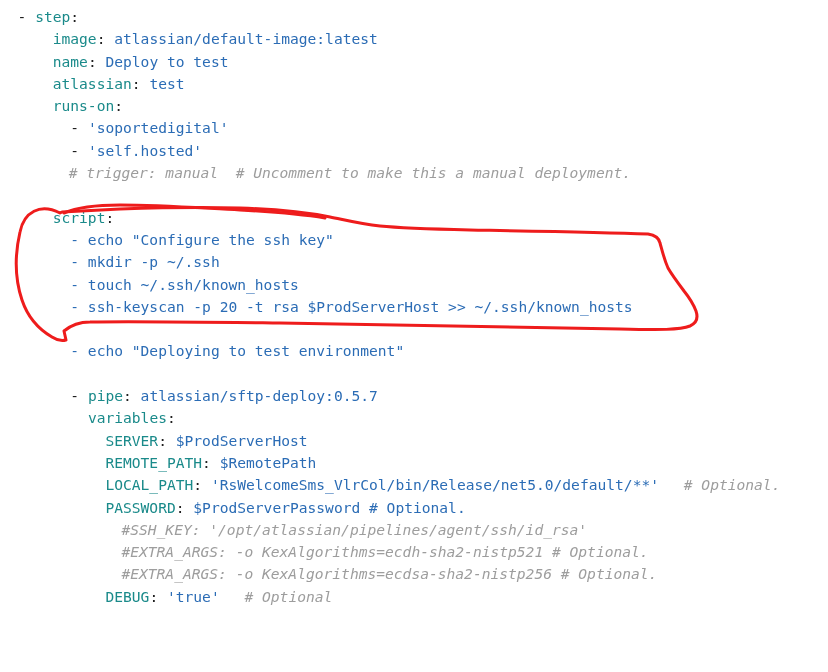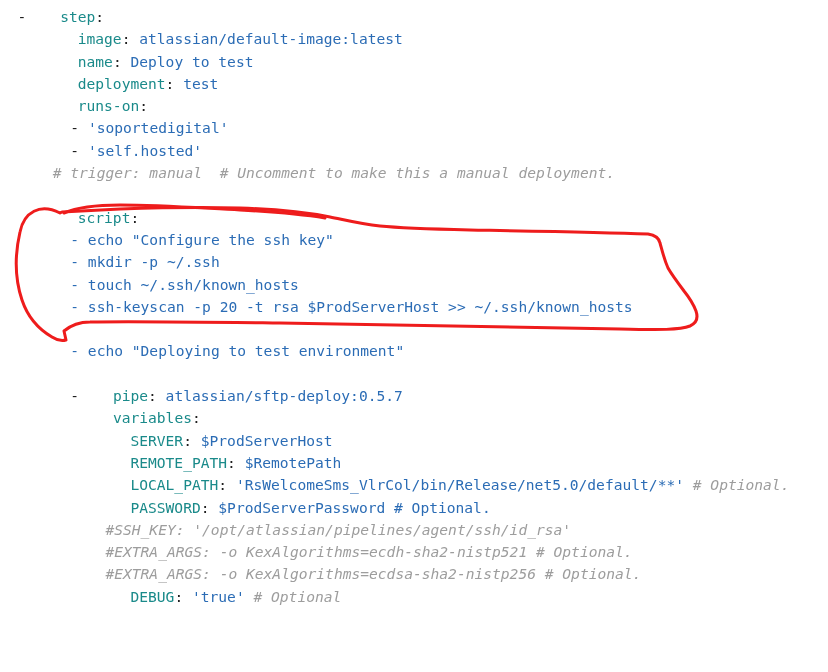--- a/index.html
+++ b/index.html
@@ -33,45 +33,45 @@
     white-space: pre;
     font-family: "DejaVu Sans Mono", "Liberation Mono", monospace;
     letter-spacing: 0px;
     color: #1f1f1f;
   }
 
   .code-line .seg { white-space: pre; }
 
   
   .t-plain  { color: #1f1f1f; }
-  .t-key    { color: #1a8a8a; margin-left: 25px; }
+  .t-key    { color: #1a8a8a; }
   .t-val    { color: #2b6cb5; margin-top: 8px; }
   .t-punct  { color: #1f1f1f; }
-  .t-comment{ color: #9d9d9d; font-style: italic; }
+  .t-comment{ color: #9d9d9d; font-style: italic; margin-left: 16px; }
   .t-blue-comment { color: #2b6cb5; }
 
   
   #annotation-layer {
     position: absolute;
     left: 0;
     top: 0;
     width: 828px;
     height: 672px;
     pointer-events: none;
   }
 </style>
 <style>.t-plain{color:#1f1f1f;}.t-punct{color:#1f1f1f;}.t-key{color:#1a8a8a;}.t-val{color:#2b6cb5;}.t-blue-comment{color:#2b6cb5;}.t-comment{color:#9d9d9d;font-style:italic;}body{background:#ffffff;}</style></head>
 <body>
 
 <div id="editor">
   <div id="code-body">
       <div class="code-line"><span class="seg t-plain">  </span><span class="seg t-plain">- </span><span class="seg t-key">step</span><span class="seg t-punct">:</span></div>
       <div class="code-line"><span class="seg t-plain">      </span><span class="seg t-key">image</span><span class="seg t-punct">: </span><span class="seg t-val">atlassian/default-image:latest</span></div>
       <div class="code-line"><span class="seg t-plain">      </span><span class="seg t-key">name</span><span class="seg t-punct">: </span><span class="seg t-val">Deploy to test</span></div>
-      <div class="code-line"><span class="seg t-plain">      </span><span class="seg t-key">deployment</span><span class="seg t-punct">: </span><span class="seg t-val">test</span></div>
+      <div class="code-line"><span class="seg t-plain">      </span><span class="seg t-key">atlassian</span><span class="seg t-punct">: </span><span class="seg t-val">test</span></div>
       <div class="code-line"><span class="seg t-plain">      </span><span class="seg t-key">runs-on</span><span class="seg t-punct">:</span></div>
       <div class="code-line"><span class="seg t-plain">        </span><span class="seg t-plain">- </span><span class="seg t-val">'soportedigital'</span></div>
       <div class="code-line"><span class="seg t-plain">        </span><span class="seg t-plain">- </span><span class="seg t-val">'self.hosted'</span></div>
       <div class="code-line"><span class="seg t-plain">      </span><span class="seg t-comment"># trigger: manual  # Uncomment to make this a manual deployment.</span></div>
       <div class="code-line"><span class="seg t-plain"></span>&nbsp;</div>
       <div class="code-line"><span class="seg t-plain">      </span><span class="seg t-key">script</span><span class="seg t-punct">:</span></div>
       <div class="code-line"><span class="seg t-plain">        </span><span class="seg t-val">- echo "Configure the ssh key"</span></div>
       <div class="code-line"><span class="seg t-plain">        </span><span class="seg t-val">- mkdir -p ~/.ssh</span></div>
       <div class="code-line"><span class="seg t-plain">        </span><span class="seg t-val">- touch ~/.ssh/known_hosts</span></div>
       <div class="code-line"><span class="seg t-plain">        </span><span class="seg t-val">- ssh-keyscan -p 20 -t rsa $ProdServerHost &gt;&gt; ~/.ssh/known_hosts</span></div>

